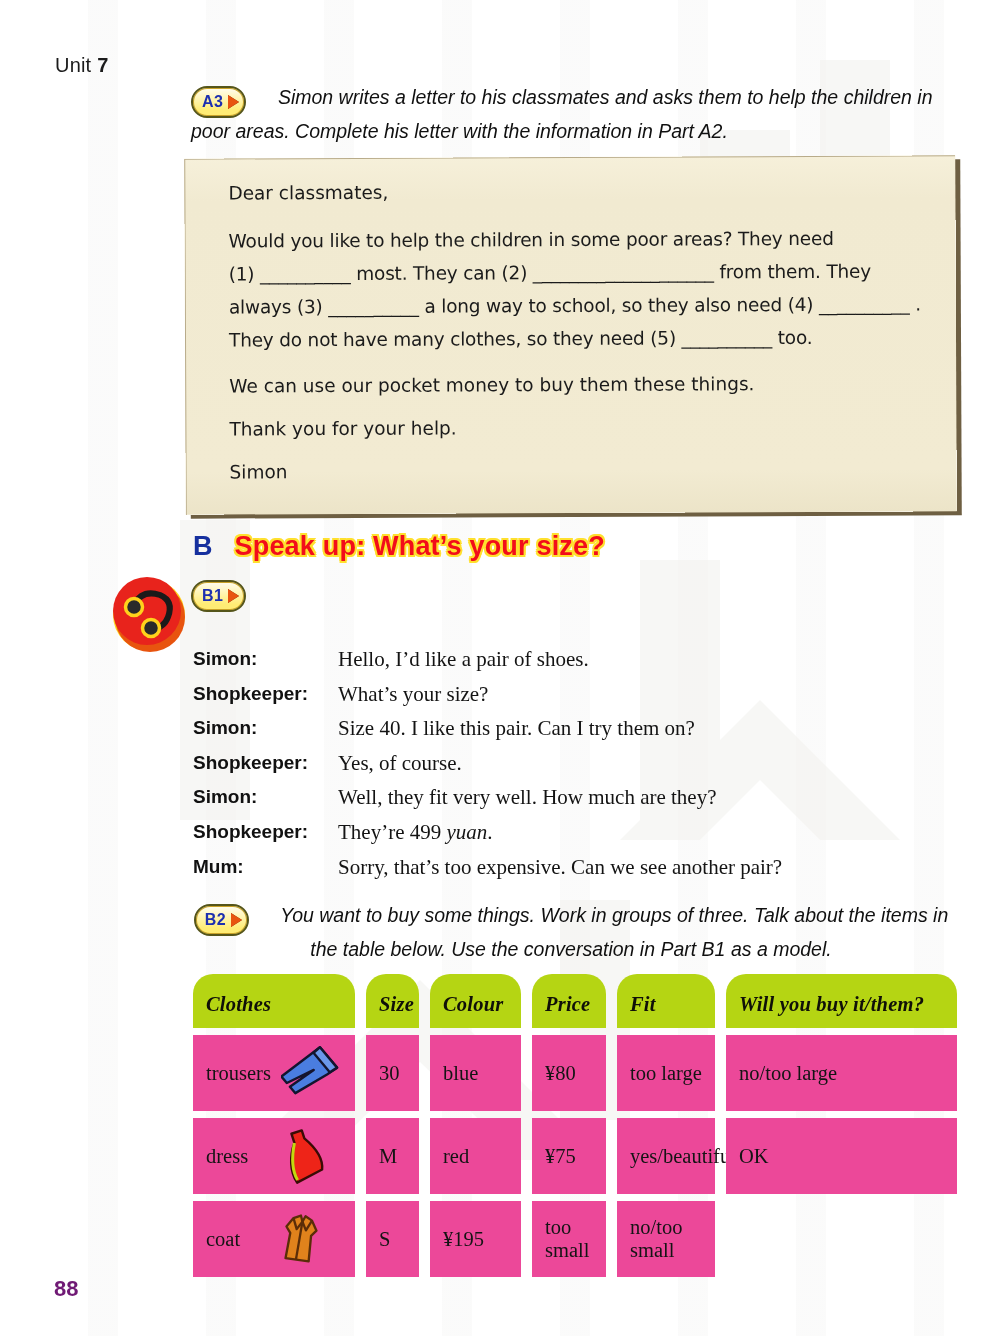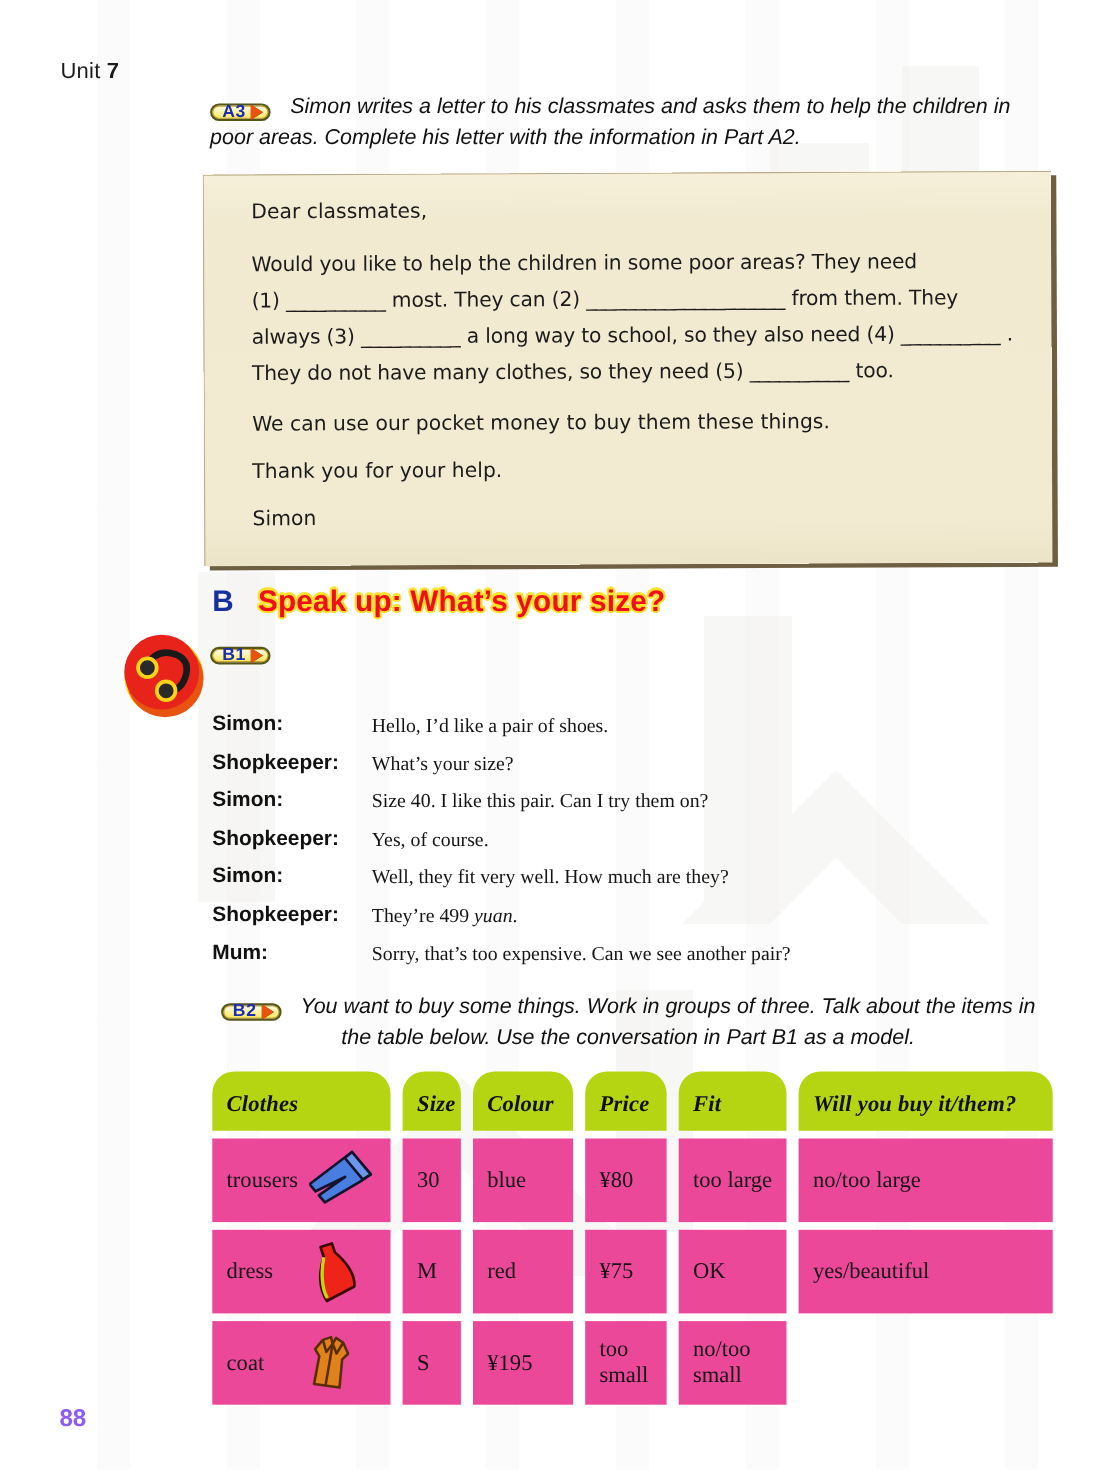--- a/index.html
+++ b/index.html
@@ -25,21 +25,21 @@
   .instruction{
     font-style:italic; font-size:19.5px; line-height:27.5px; color:#101010;
   }
   .a3-block{ position:absolute; left:191px; top:84px; width:748px; }
 
   
   .badge{
     display:inline-flex; align-items:center; vertical-align:-3px;
     border:2px solid #55551a; border-radius:999px;
     background:linear-gradient(180deg,#fffdf0 0%, #ffec74 80%);
-    padding:0 5px 1px 9px; height:16px; margin-right:12px;
+    padding:0 5px 1px 9px; height:32px; margin-right:26px;
     box-shadow:0 0 0 1px #c9a227 inset;
     font-style:normal;
   }
   .badge .bt{ font-weight:bold; font-size:16px; color:#1d2fb0; letter-spacing:0.5px; }
   .badge .arrow{
     width:0; height:0; margin-left:5px;
     border-left:11px solid #e8540f; border-top:7px solid transparent; border-bottom:7px solid transparent;
     filter:drop-shadow(0 0 0.7px #5a2000);
   }
 
@@ -69,21 +69,21 @@
 
   .audio-icon{ position:absolute; left:107px; top:571px; width:82px; height:82px; }
 
   .b1-block{ position:absolute; left:191px; top:578px; width:752px; }
   .b2-block{ position:absolute; left:191px; top:902px; width:760px;text-align:center; }
 
   
   .dialogue{ position:absolute; left:193px; top:642px; width:770px; }
   .drow{ display:grid; grid-template-columns:145px 1fr; line-height:34.6px; }
   .drow .speaker{ font-weight:bold; font-size:19px; color:#111; }
-  .drow .dtext{ font-family:"Liberation Serif", serif; font-size:18px; color:#141414; }
+  .drow .dtext{ font-family:"Liberation Serif", serif; font-size:21px; color:#141414; }
   .drow .dtext em{ font-style:italic; }
 
   
   .btable{
     position:absolute; left:193px; top:974px; width:766px;
     display:grid;
     grid-template-columns:162px 53px 91px 74px 98px 231px;
     column-gap:11px; row-gap:7px;
     grid-template-rows:54px 76px 76px 76px;
   }
@@ -96,21 +96,21 @@
     font-style:italic;
   }
   .td{
     background:#ec4899;
     display:flex; align-items:center; padding-left:13px;
     font-family:"Liberation Serif", serif; font-size:20.5px; color:#141414;
   }
   .td.item{ gap:10px; }
   .cloth-icon{ flex:0 0 auto; }
 
-  .page-num{ position:absolute; left:54px; top:1276px; font-size:22px; font-weight:bold; color:#8b5cf6; }
+  .page-num{ position:absolute; left:54px; top:1276px; font-size:22px; font-weight:bold; color:#701a75; }
 </style>
 </head>
 <body>
 
 <div class="stripes"></div>
 <svg class="watermark" width="1000" height="1336" viewBox="0 0 1000 1336">
   <g fill="#f2f1ee">
     <rect x="700" y="130" width="90" height="330"></rect>
     <rect x="820" y="60" width="70" height="400"></rect>
     <rect x="700" y="430" width="190" height="70"></rect>
@@ -234,22 +234,22 @@
     <svg class="cloth-icon" width="58" height="62" viewBox="0 0 48 48" style="margin-left:18px;">
       <g transform="rotate(-18 24 24)" stroke="#3a0b05" stroke-width="2" stroke-linejoin="round" fill="#ee2418">
         <path d="M19 3 L28 3 L28 10 C33 18 38 30 34 39 L11 43 C8 32 12 20 19 11 Z"></path>
         <path d="M19 11 C14 20 10 32 12 41" fill="none" stroke="#c3d90e" stroke-width="2.5"></path>
       </g>
     </svg>
   </div>
   <div class="td">M</div>
   <div class="td">red</div>
   <div class="td">¥75</div>
+  <div class="td">yes/beautiful</div>
   <div class="td">OK</div>
-  <div class="td">yes/beautiful</div>
 
   <div class="td item">
     <span>coat</span>
     <svg class="cloth-icon" width="56" height="60" viewBox="0 0 48 48" style="margin-left:22px;">
       <g transform="rotate(8 24 24)" stroke="#5a2d08" stroke-width="2" stroke-linejoin="round" fill="#e0821c">
         <path d="M16 7 L22 4 L24 9 L26 4 L32 7 L37 15 L33 20 L34 42 L14 42 L15 20 L11 15 Z"></path>
         <path d="M24 9 L23 42" fill="none"></path>
         <path d="M16 7 L20 16 L24 9 L28 16 L32 7" fill="none"></path>
       </g>
     </svg>

